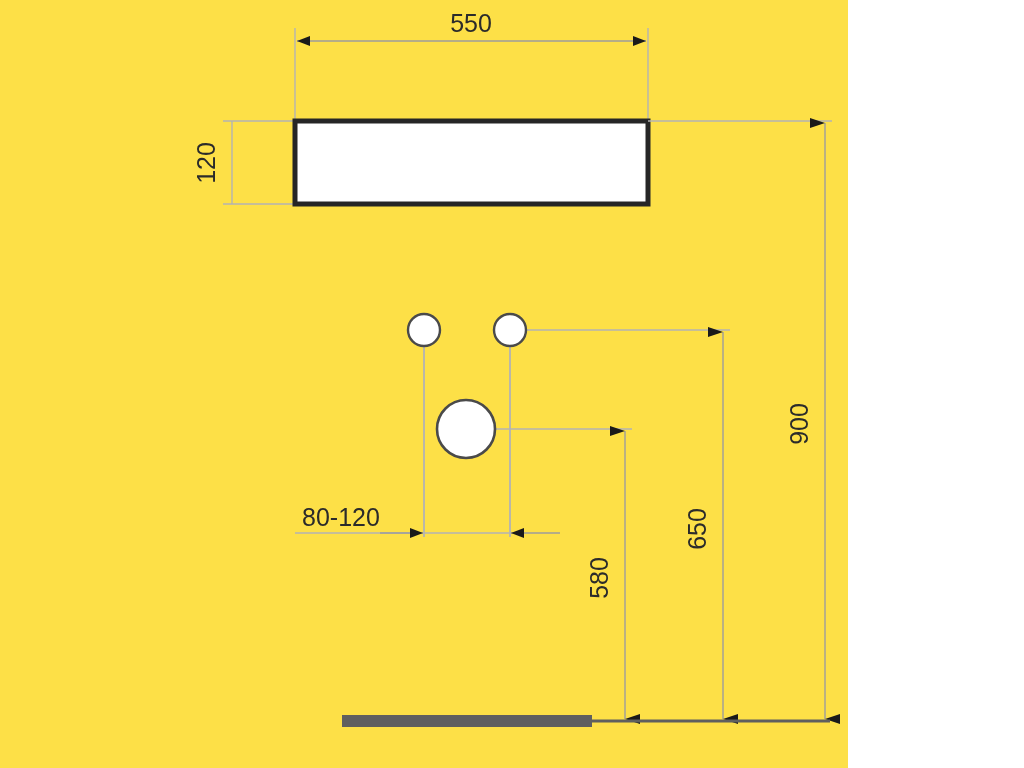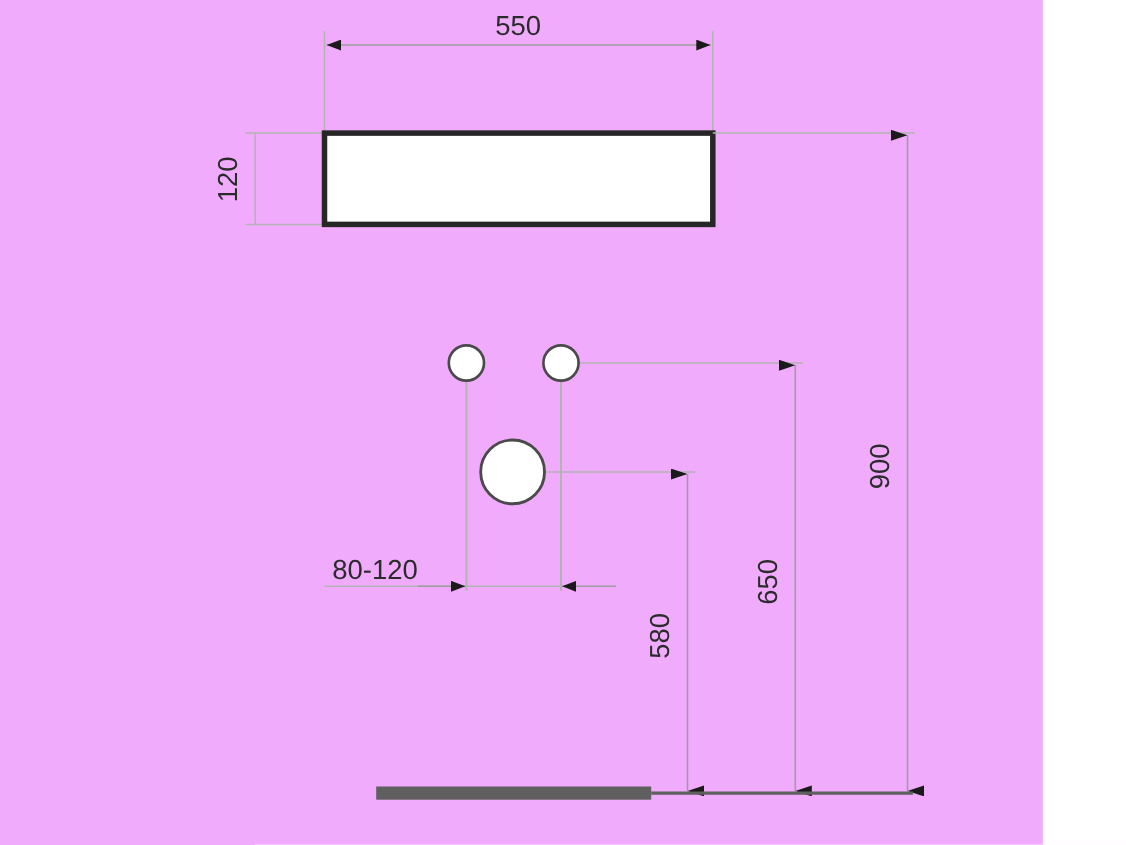--- a/index.html
+++ b/index.html
@@ -6,23 +6,23 @@
   html, body {
     margin: 0;
     padding: 0;
     background: #ffffff;
   }
   body {
     font-family: "Liberation Sans", sans-serif;
   }
   #drawing-root {
     position: relative;
-    width: 948px;
+    width: 848px;
     height: 768px;
-    background: #f0abfc;
+    background: #fde047;
     overflow: hidden;
   }
   #drawing-svg {
     display: block;
     width: 1024px;
     height: 768px;
   }
   .dim-text {
     font-family: "Liberation Sans", sans-serif;
     font-size: 25px;

